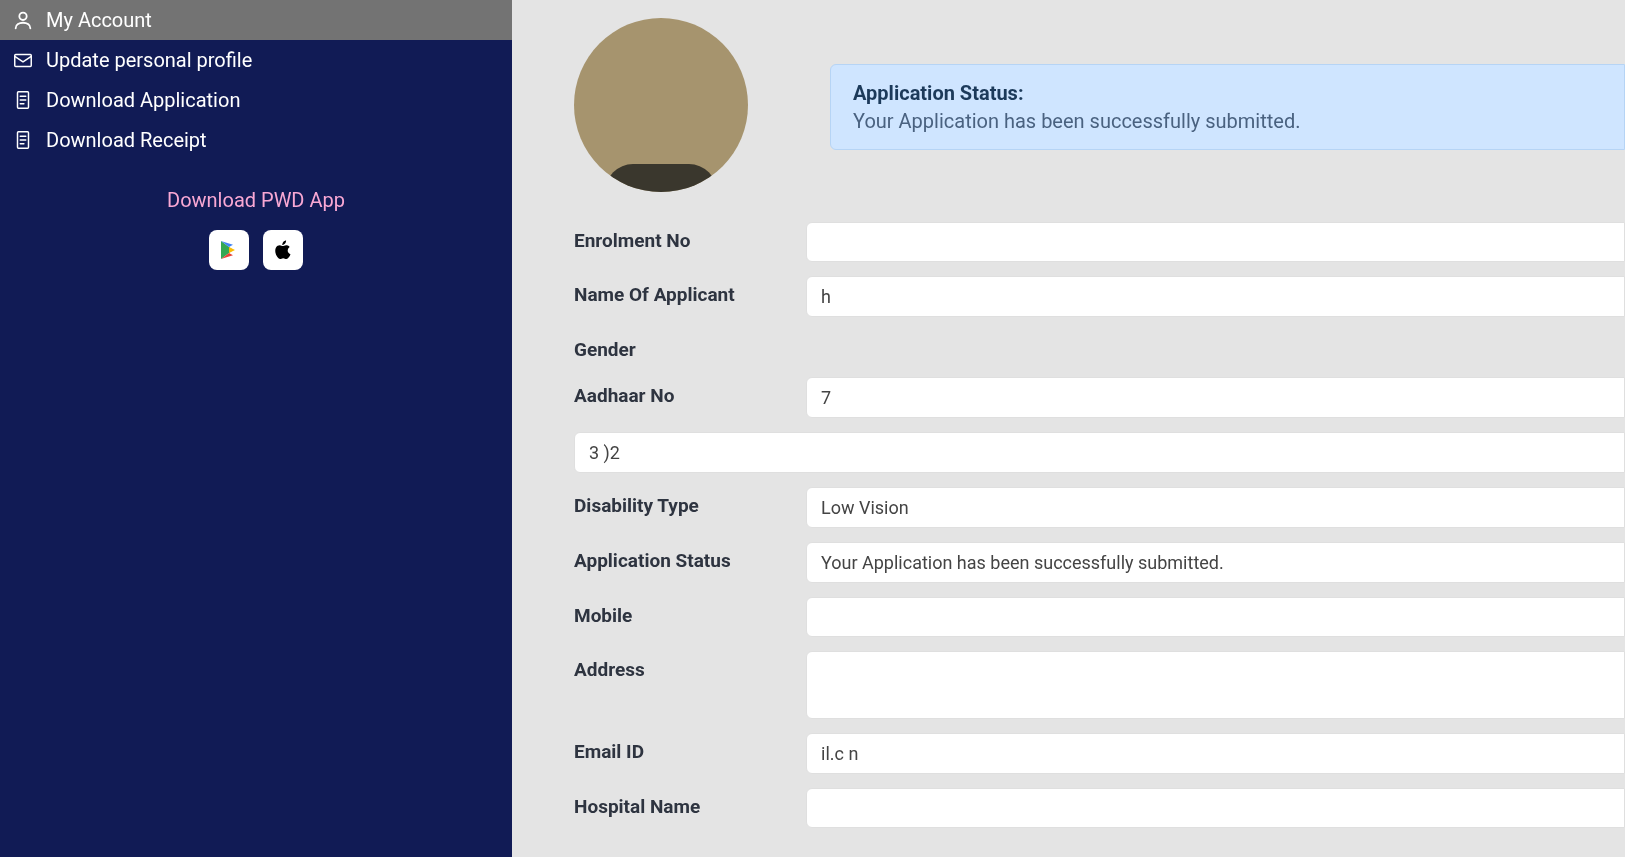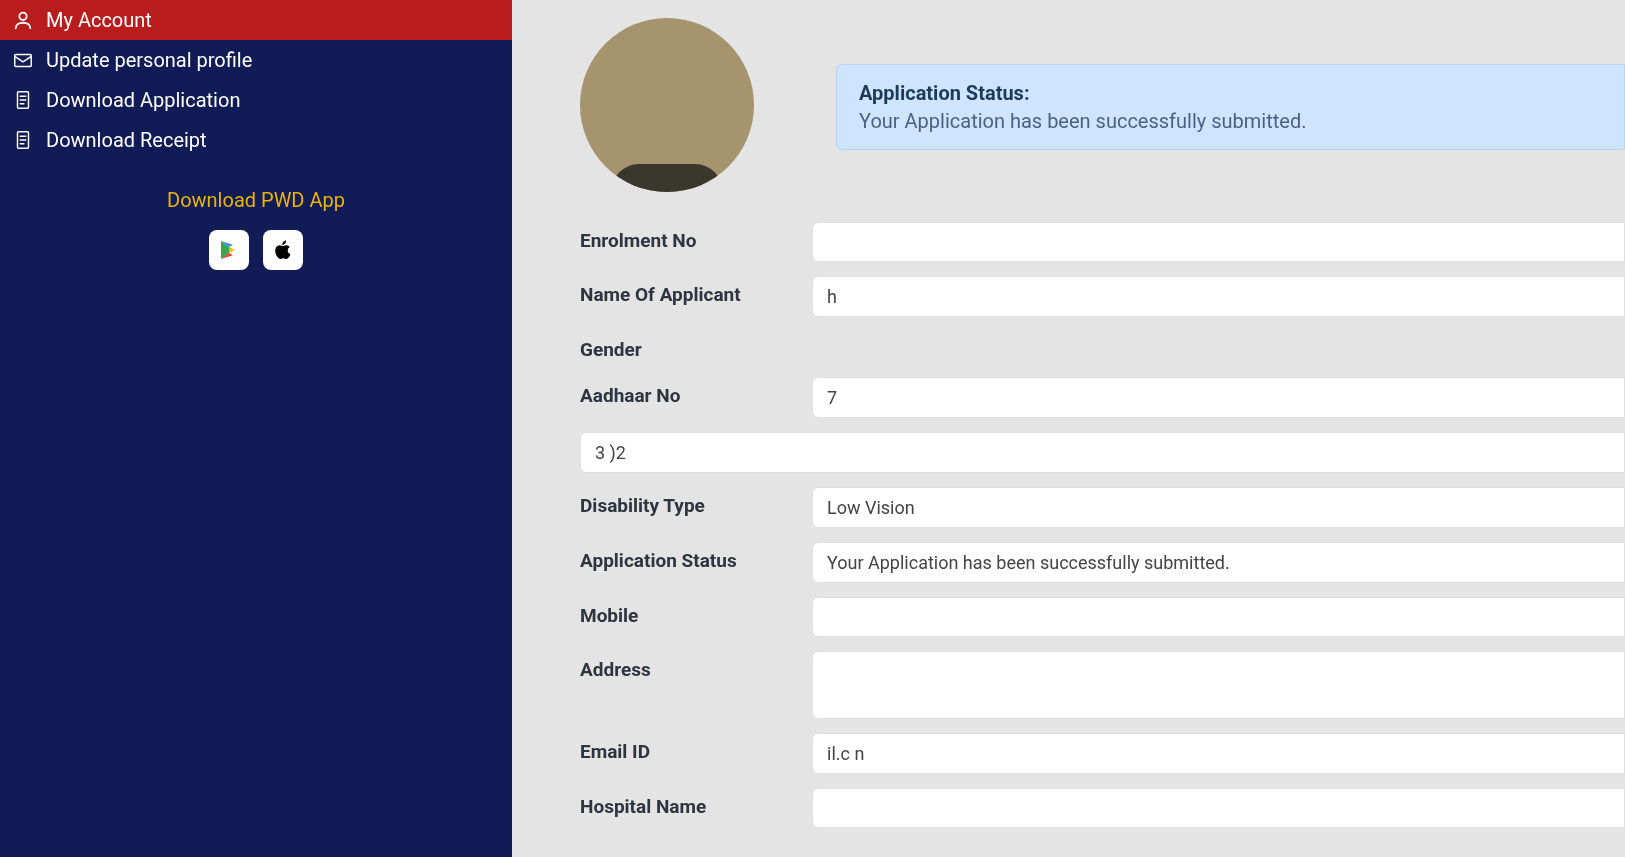--- a/index.html
+++ b/index.html
@@ -23,41 +23,41 @@
   }
   .sidebar-item {
     display: flex;
     align-items: center;
     gap: 12px;
     padding: 8px 12px;
     font-size: 20px;
     cursor: pointer;
   }
   .sidebar-item.active {
-    background: #b91c1c;
+    background: #737373;
     color: #fff;
   }
   .sidebar-item .icon {
     width: 22px;
     height: 22px;
     display: flex;
     align-items: center;
     justify-content: center;
     flex-shrink: 0;
   }
   .sidebar-item .icon svg { width: 22px; height: 22px; }
   .sidebar-item span.label { }
 
   .download-section {
     margin-top: 28px;
     text-align: center;
   }
   .download-title {
     font-size: 20px;
-    color: #eab308;
+    color: #f9a8d4;
     margin-bottom: 18px;
   }
   .app-badges {
     display: flex;
     justify-content: center;
     gap: 14px;
   }
   .app-badge {
     width: 40px;
     height: 40px;
@@ -69,21 +69,20 @@
     cursor: pointer;
   }
   .app-badge svg { width: 24px; height: 24px; }
 
   
   .main {
     flex: 1;
     height: 100%;
     overflow: hidden;
     padding: 10px 0 0 62px;
-    margin-left: 6px;
   }
 
   .top-row {
     display: flex;
     gap: 82px;
     align-items: flex-start;
   }
 
   .avatar {
     width: 174px;

